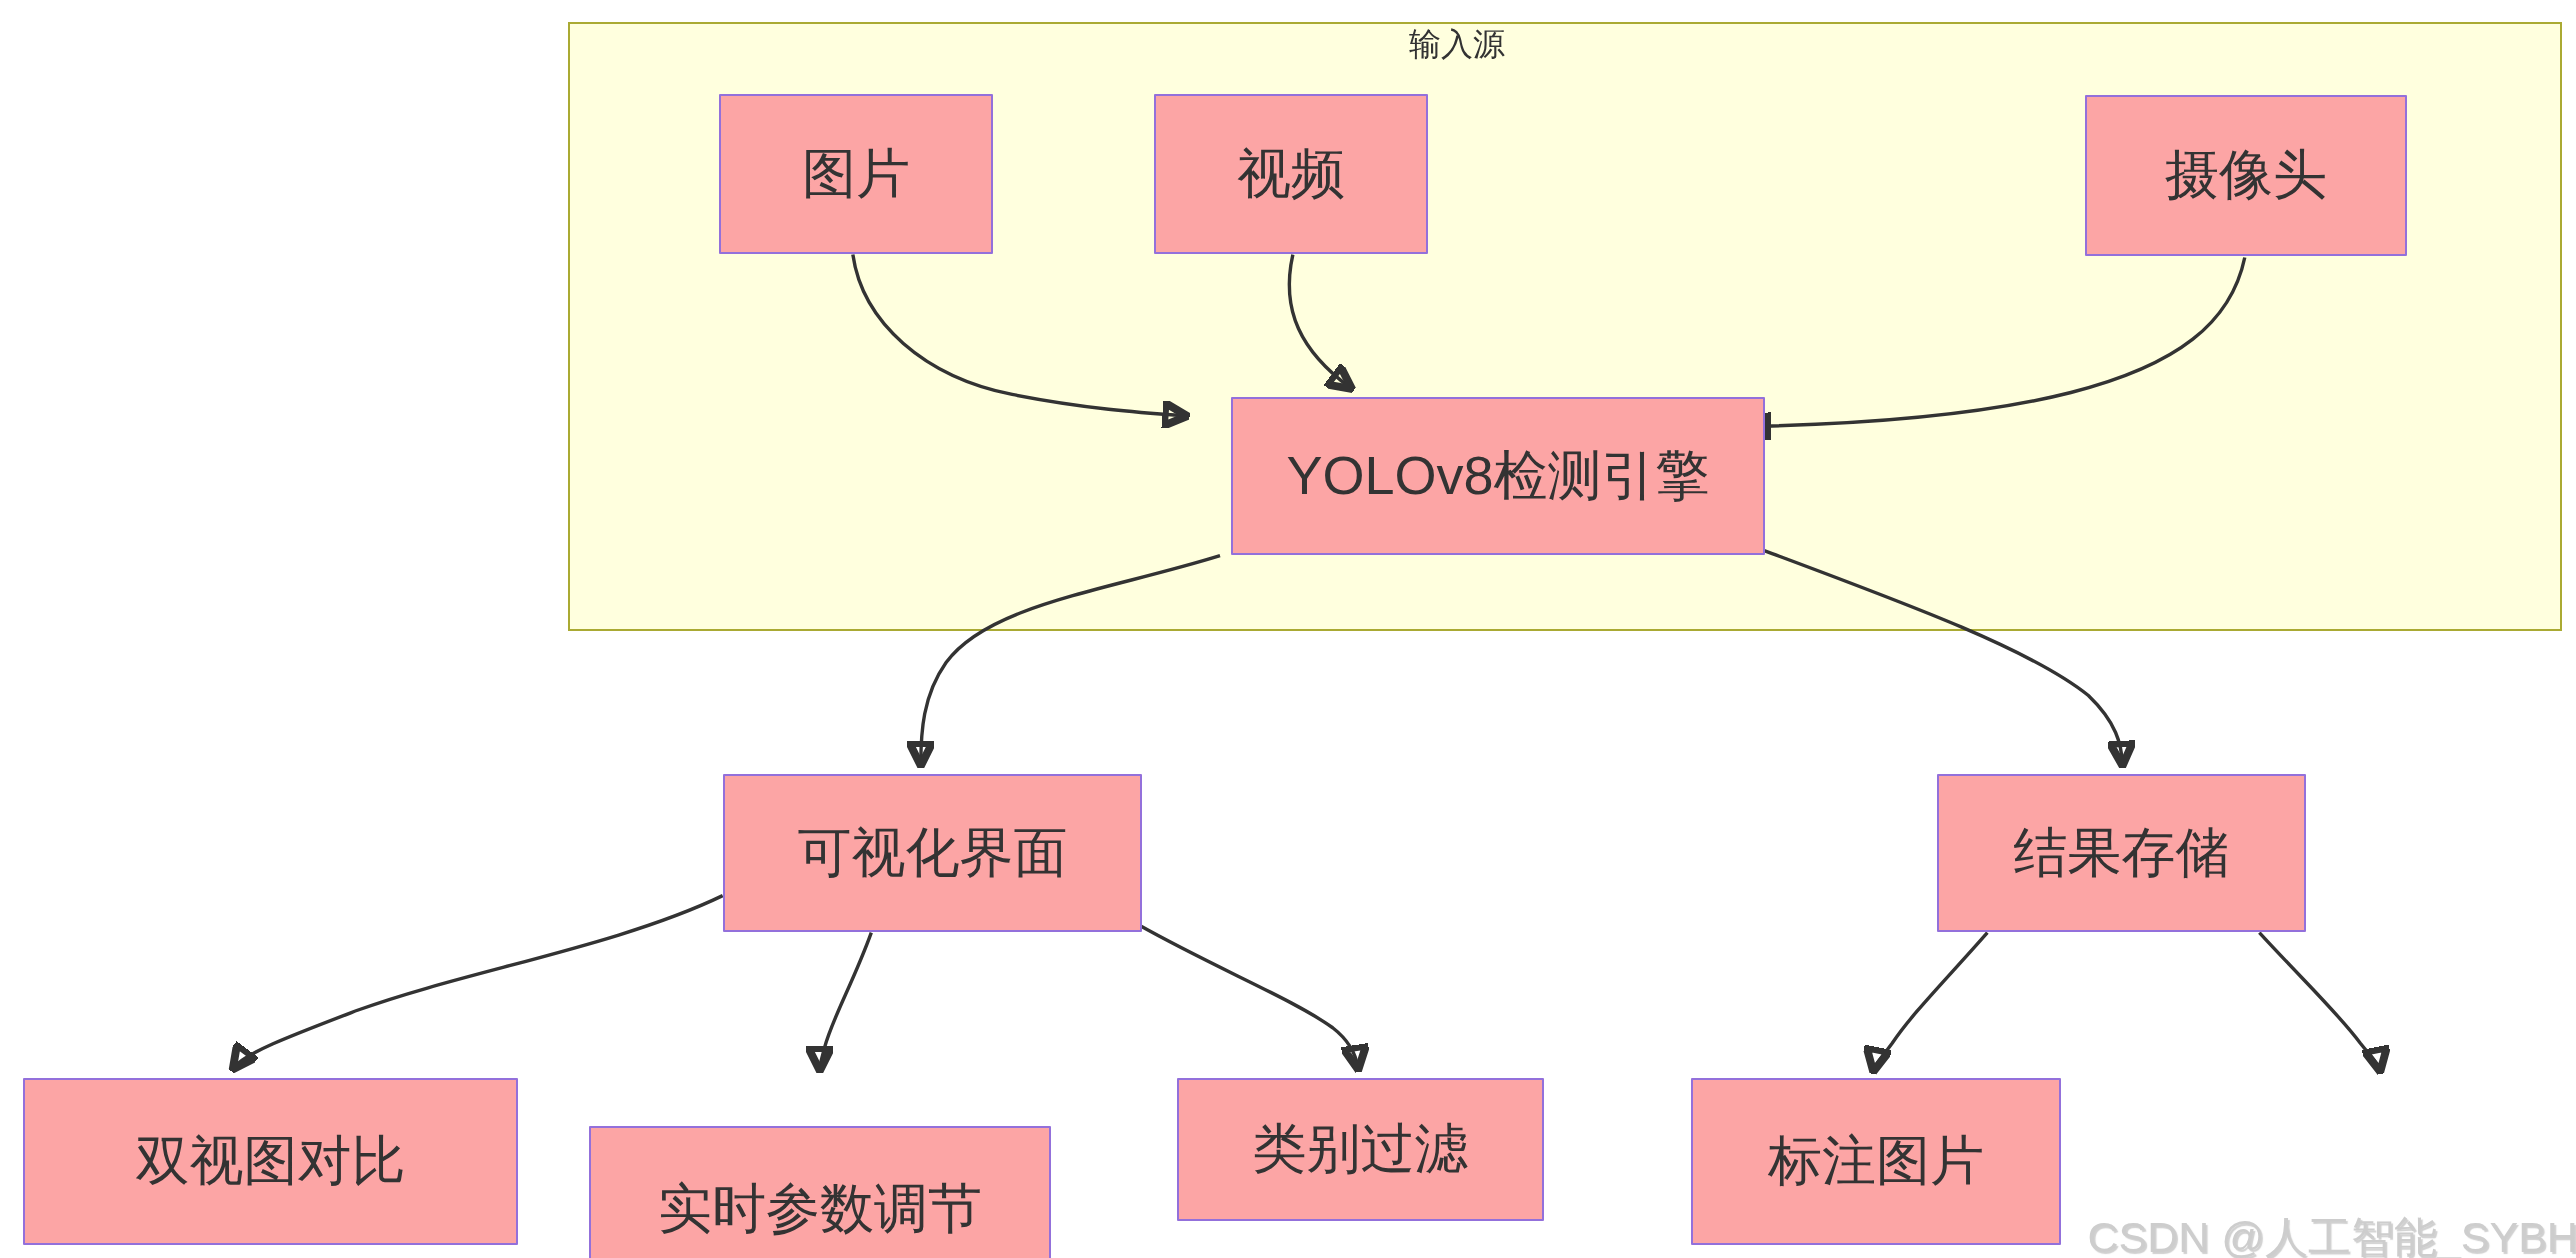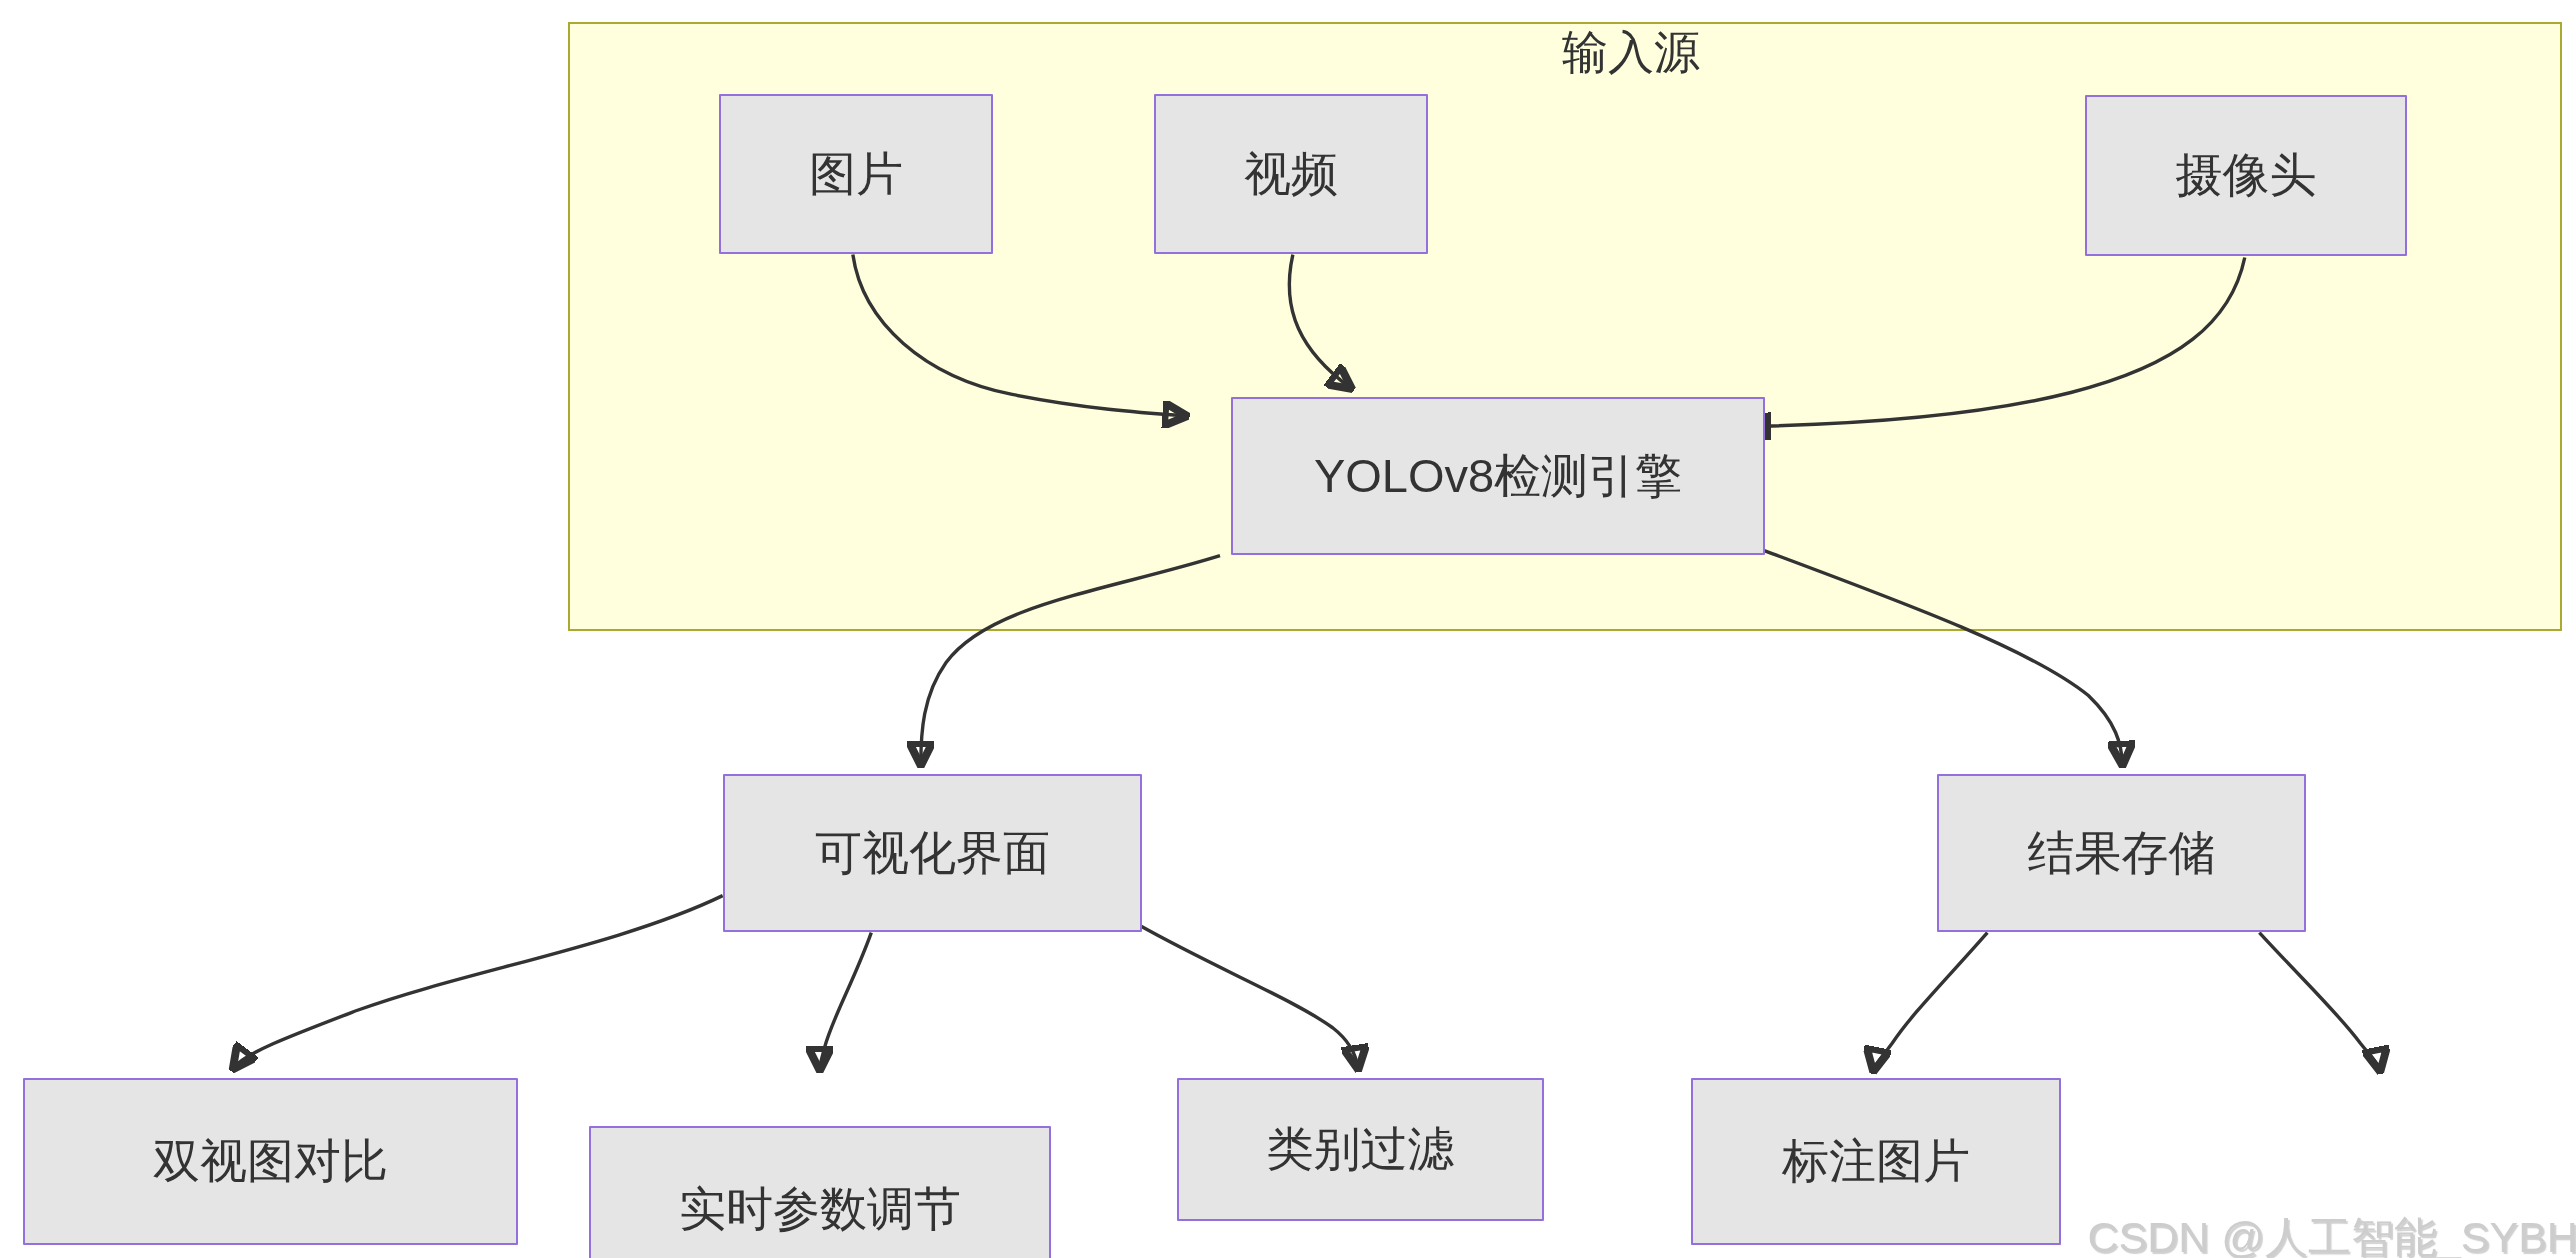--- a/index.html
+++ b/index.html
@@ -5,29 +5,29 @@
   html,body{margin:0;padding:0;background:#ffffff;}
   .stage{
     position:relative;width:2576px;height:1259px;overflow:hidden;background:#ffffff;
     font-family:"Liberation Sans","DejaVu Sans",sans-serif;color:#333333;
   }
   .cluster{
     position:absolute;left:568px;top:22.3px;width:1994px;height:609px;
     background:#ffffde;border:2.9px solid #aaaa33;box-sizing:border-box;z-index:1;
   }
   .cluster-title{
-    position:absolute;left:1409px;top:25px;width:291px;text-align:right;
-    font-size:46px;line-height:1.2;color:#333333;z-index:3;
+    position:absolute;left:1409px;top:25px;width:291px;text-align:left;
+    font-size:32px;line-height:1.2;color:#333333;z-index:3;
   }
   svg.edges{position:absolute;left:0;top:0;z-index:2;}
   svg.edges path{fill:none;stroke:#333333;stroke-width:3.5px;}
   .node{
-    position:absolute;background:#e5e5e5;border:2.9px solid #9370db;border-radius:1px;
+    position:absolute;background:#fca5a5;border:2.9px solid #9370db;border-radius:1px;
     box-sizing:border-box;display:flex;align-items:center;justify-content:center;
-    font-size:47px;color:#333333;z-index:3;white-space:nowrap;
+    font-size:54px;color:#333333;z-index:3;white-space:nowrap;
   }
   .watermark{
     position:absolute;right:-1.9px;bottom:0px;font-size:43px;line-height:1;
     color:#cdcdcd;text-shadow:1.9px 1.9px 1px rgba(150,150,150,.45);
     z-index:4;white-space:nowrap;
   }
 </style>
 </head>
 <body>
 

